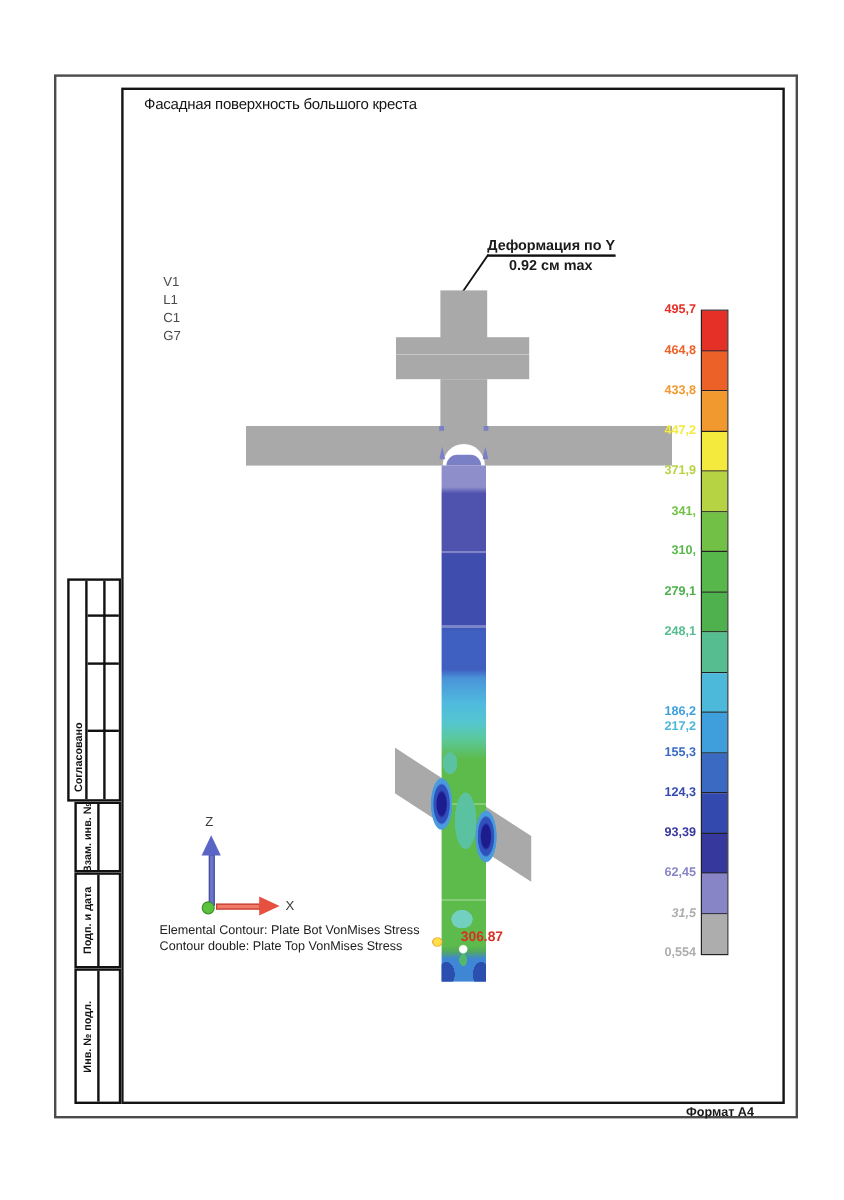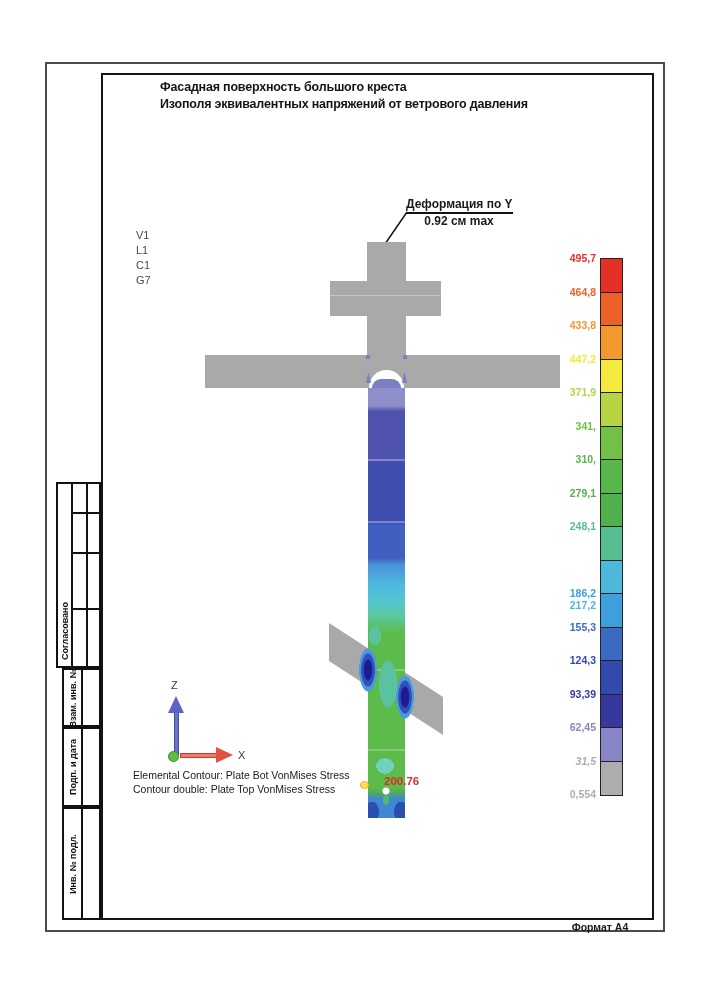--- a/index.html
+++ b/index.html
@@ -5,21 +5,21 @@
   html,body{margin:0;padding:0;background:#fff;}
   .sheet{position:relative;width:703px;height:1000px;background:#ffffff;overflow:hidden;
          font-family:"Liberation Sans",sans-serif;color:#1a1a1a;}
   .abs{position:absolute;}
 
   
   .outer-border{left:45px;top:62px;width:620px;height:870px;border:2px solid #4b4b4b;box-sizing:border-box;}
   .inner-frame{left:101px;top:73px;width:553px;height:847px;border:2px solid #141414;box-sizing:border-box;}
 
   
-  .drawing-title{left:120px;top:79px;font-size:12.5px;line-height:17px;font-weight:700;letter-spacing:-.2px;color:#141414;margin-left:40px;}
+  .drawing-title{left:120px;top:79px;font-size:12.5px;line-height:17px;font-weight:400;letter-spacing:-.2px;color:#141414;}
 
   
   .view-config{left:136px;top:228px;font-size:11px;line-height:15px;color:#4a4a4a;}
 
   
   .anno1{left:406px;top:197px;font-size:12px;font-weight:600;border-bottom:2px solid #111;padding-bottom:1px;}
   .anno2{left:406px;top:214px;width:106px;text-align:center;font-size:12px;font-weight:600;}
 
   
   .gray{background:#a9a9a9;}
@@ -59,21 +59,21 @@
   .lens{width:24px;height:58px;border-radius:50%;
     background:radial-gradient(ellipse closest-side at center,
       #1c1c8e 0 32%, #3050bc 40% 54%, #4a9ade 60% 72%, rgba(74,154,222,0) 76%);}
   .lens-l{left:356px;top:641px;} .lens-r{left:393px;top:668px;}
 
   .max-spot{left:360px;top:781px;width:9px;height:8px;border-radius:50%;
     background:radial-gradient(circle at center,#ffe04a 0 45%,#e8a03a 70%,rgba(0,0,0,0) 75%);}
   .max-label{left:384px;top:775px;font-size:11.5px;font-weight:600;}
 
   
-  .legend{left:556px;top:258px;width:100px;height:560px;}
+  .legend{left:540px;top:258px;width:100px;height:560px;}
   .legend-swatches{position:absolute;left:44px;top:0;width:23px;border:1px solid #222;box-sizing:border-box;}
   .legend-band{width:100%;height:33.5px;box-sizing:border-box;border-bottom:1px solid #222;}
   .legend-band:last-child{border-bottom:none;}
   .legend-tick{position:absolute;left:0;width:40px;text-align:right;font-size:10.5px;font-weight:600;line-height:12px;}
 
   
   .z-line{left:174px;top:712px;width:5px;height:43px;background:#6b74cb;border:1px solid #474e9e;box-sizing:border-box;}
   .z-head{left:168px;top:696px;width:0;height:0;border-left:8px solid transparent;border-right:8px solid transparent;border-bottom:17px solid #5a64c4;}
   .z-label{left:171px;top:679px;font-size:11px;color:#3a3a3a;}
   .x-line{left:180px;top:753px;width:37px;height:5px;background:#f0796a;border:1px solid #c23d30;box-sizing:border-box;}
@@ -104,21 +104,20 @@
 </head>
 <body>
 
 <div class="sheet">
 
   <div class="abs outer-border"></div>
   <div class="abs inner-frame"></div>
 
   <div class="abs drawing-title">
     <div>Фасадная поверхность большого креста</div>
-    <div>Изополя эквивалентных напряжений от ветрового давления</div>
   </div>
 
   <div class="abs view-config">
       <div>V1</div>
       <div>L1</div>
       <div>C1</div>
       <div>G7</div>
     </div>
 
   <div class="abs anno1">Деформация по Y</div>
@@ -136,21 +135,21 @@
   <div class="abs notch-white"></div>
   <div class="abs notch-dome"></div>
   <div class="abs horn horn-l"></div>
   <div class="abs horn horn-r"></div>
   <div class="abs nub nub-l"></div>
   <div class="abs nub nub-r"></div>
   <div class="abs shaft"></div>
   <div class="abs lens lens-l"></div>
   <div class="abs lens lens-r"></div>
   <div class="abs max-spot"></div>
-  <div class="abs max-label" style="color: rgb(217, 48, 37);">200.76</div>
+  <div class="abs max-label" style="color: rgb(217, 48, 37);">306.87</div>
 
   <div class="abs legend">
     <div class="legend-swatches">
         <div class="legend-band" style="background: rgb(228, 48, 38);"></div>
         <div class="legend-band" style="background: rgb(236, 97, 39);"></div>
         <div class="legend-band" style="background: rgb(241, 153, 47);"></div>
         <div class="legend-band" style="background: rgb(243, 234, 61);"></div>
         <div class="legend-band" style="background: rgb(182, 211, 67);"></div>
         <div class="legend-band" style="background: rgb(114, 193, 70);"></div>
         <div class="legend-band" style="background: rgb(88, 183, 74);"></div>

